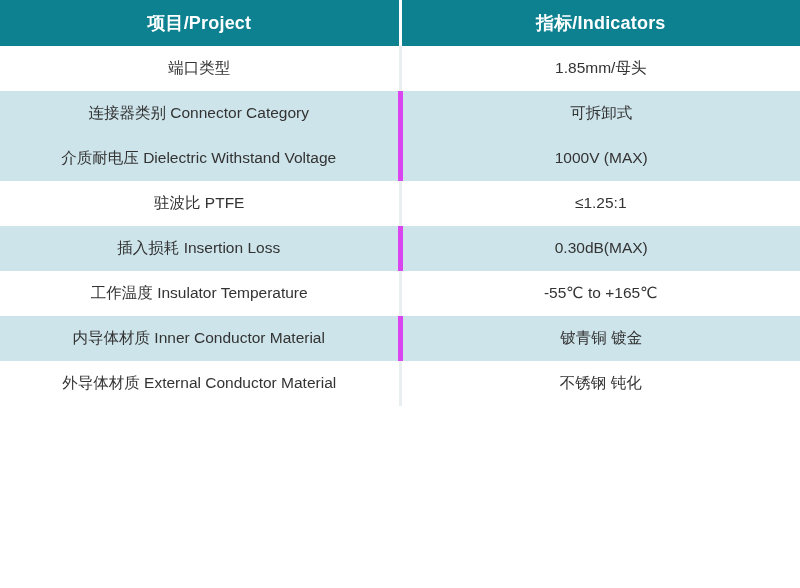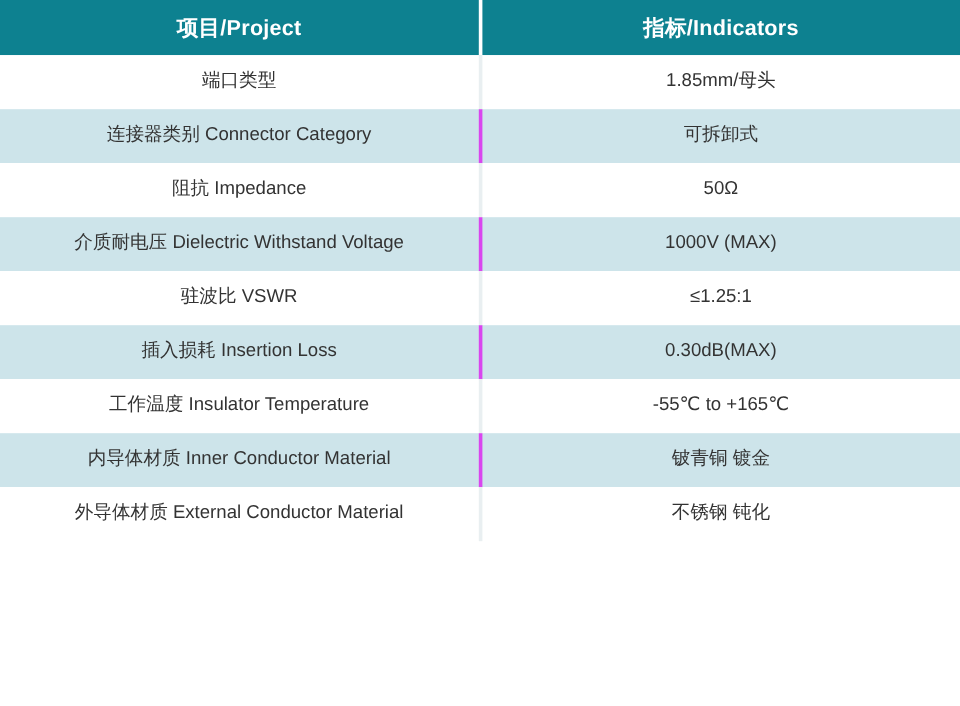--- a/index.html
+++ b/index.html
@@ -53,21 +53,21 @@
   }
 
   .spec-table tbody tr.row-light td {
     background: #ffffff;
   }
   .spec-table tbody tr.row-tint td {
     background: #cde4ea;
   }
 
   .spec-table tbody td.cell-project {
-    border-right: 3px solid #d946ef;
+    border-right: 5px solid #d946ef;
   }
   .spec-table tbody tr.row-light td.cell-project {
     border-right: 3px solid #e9eff1;
   }
 </style>
 </head>
 <body>
 
 <table class="spec-table">
   <colgroup>
@@ -82,30 +82,26 @@
   </thead>
   <tbody>
       <tr class="row-light">
         <td class="cell-project">端口类型</td>
         <td class="cell-indicator">1.85mm/母头</td>
       </tr>
       <tr class="row-tint">
         <td class="cell-project">连接器类别 Connector Category</td>
         <td class="cell-indicator">可拆卸式</td>
       </tr>
-      <tr class="row-light">
-        <td class="cell-project">阻抗 Impedance</td>
-        <td class="cell-indicator">50Ω</td>
-      </tr>
       <tr class="row-tint">
         <td class="cell-project">介质耐电压 Dielectric Withstand Voltage</td>
         <td class="cell-indicator">1000V (MAX)</td>
       </tr>
       <tr class="row-light">
-        <td class="cell-project">驻波比 VSWR</td>
+        <td class="cell-project">驻波比 PTFE</td>
         <td class="cell-indicator">≤1.25:1</td>
       </tr>
       <tr class="row-tint">
         <td class="cell-project">插入损耗 Insertion Loss</td>
         <td class="cell-indicator">0.30dB(MAX)</td>
       </tr>
       <tr class="row-light">
         <td class="cell-project">工作温度 Insulator Temperature</td>
         <td class="cell-indicator">-55℃ to +165℃</td>
       </tr>

